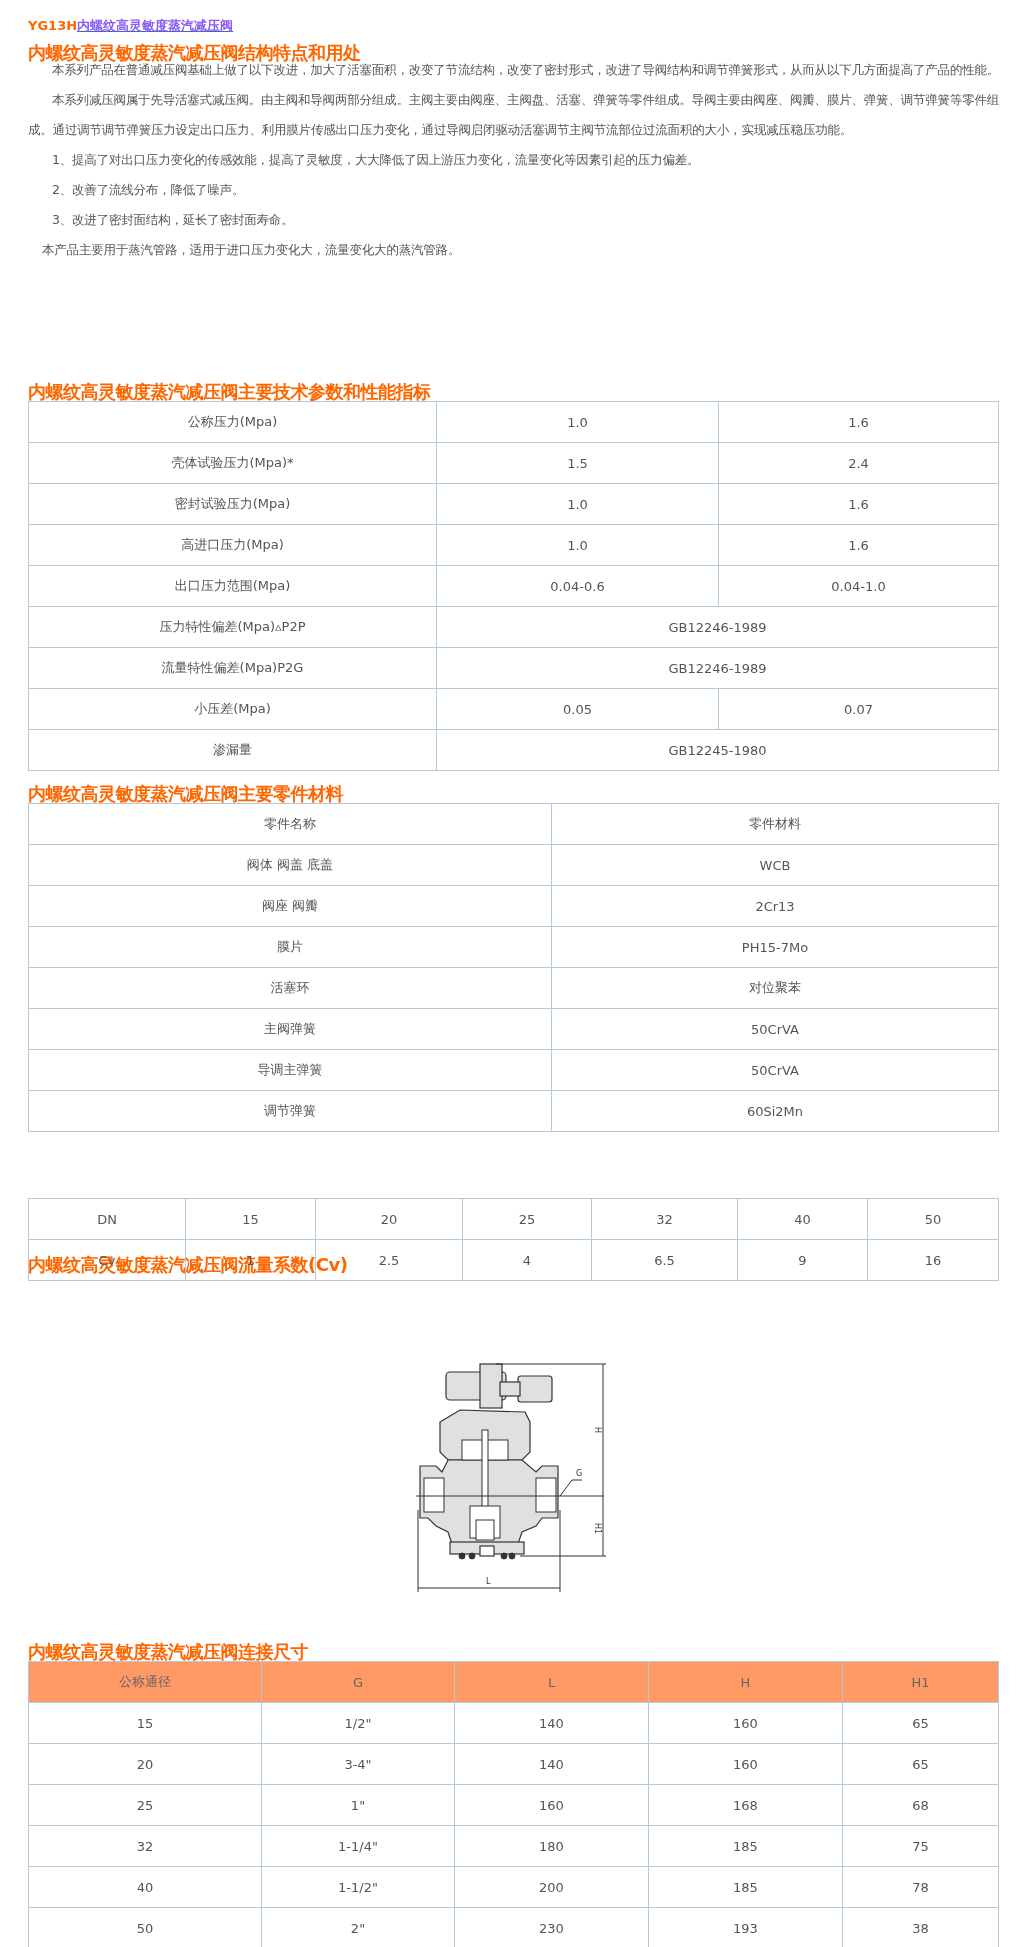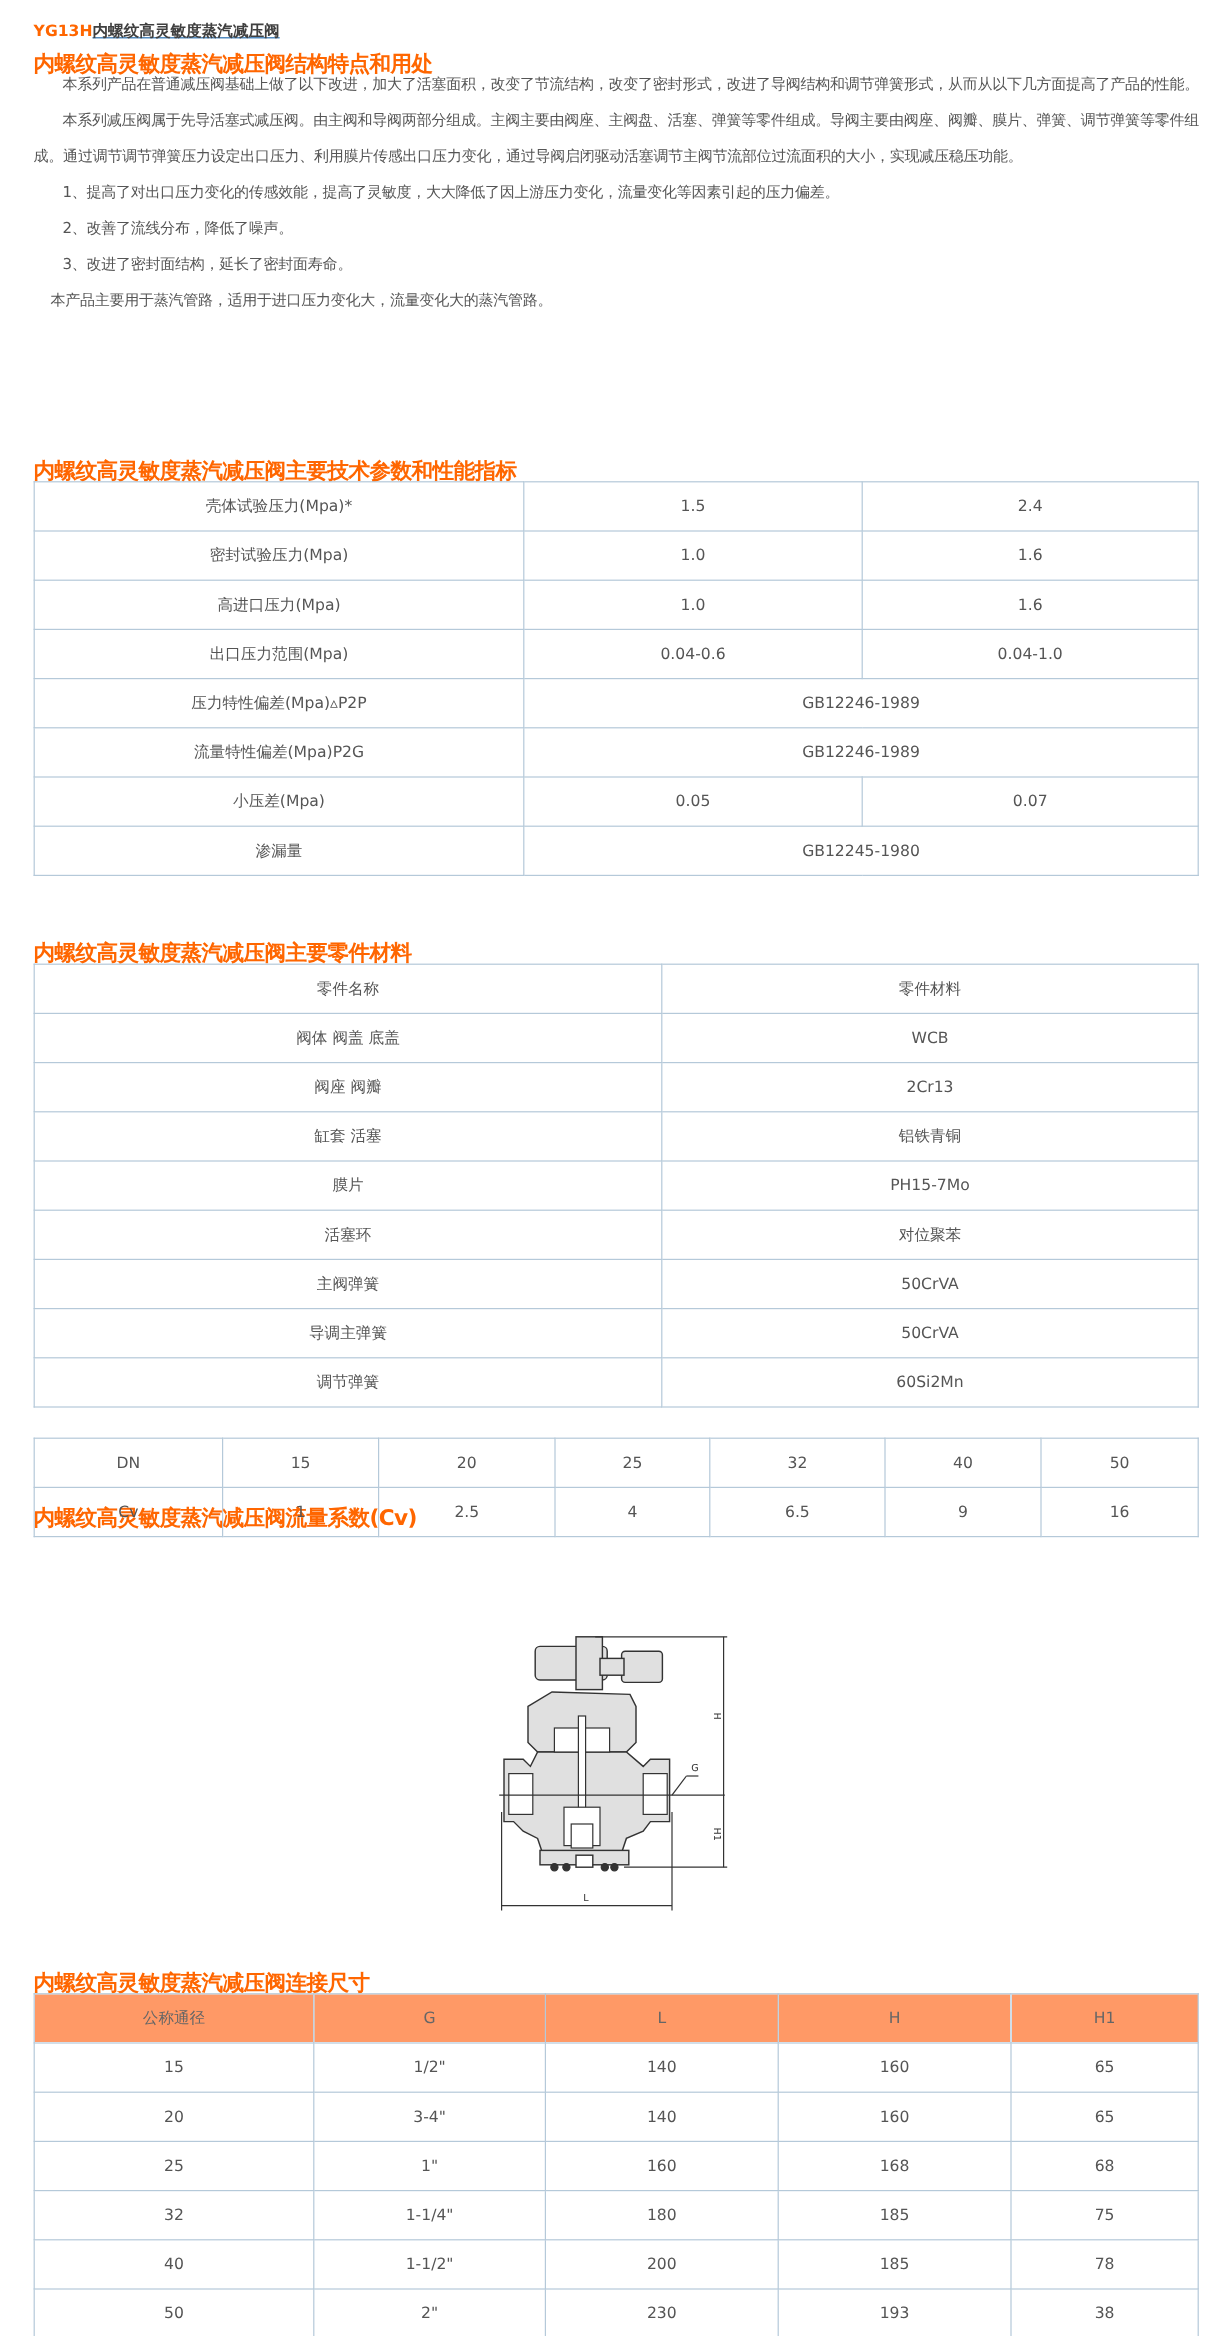--- a/index.html
+++ b/index.html
@@ -1,19 +1,19 @@
 <!DOCTYPE html>
 <html><head>
   <meta charset="utf-8">
   <style>
     * { box-sizing: border-box; margin: 0; padding: 0; }
     html, body { width: 1022px; height: 1947px; background: #ffffff; overflow: hidden; }
     body { font-family: "DejaVu Sans", "Liberation Sans", sans-serif; color: #555555; font-size: 13px; position: relative; }
     .title { position: absolute; top: 17px; left: 28px; font-weight: bold; font-size: 13px; color: #ff6600; white-space: nowrap; }
-    .title .link { color: #404040; text-decoration: underline; text-decoration-color: #2a6fb0; }
+    .title .link { color: #8b5cf6; text-decoration: underline; text-decoration-color: #2a6fb0; }
     .h2 { position: absolute; left: 28px; font-weight: bold; font-size: 18px; color: #ff6600; white-space: nowrap; letter-spacing: -0.5px; }
     .para { position: absolute; left: 28px; width: 972px; font-size: 12.5px; line-height: 30px; color: #555; letter-spacing: -0.2px; }
     .para p { text-indent: 24px; margin: 0; }
     .para p.noind { text-indent: 14px; }
     table { position: absolute; left: 28px; width: 970px; border-collapse: collapse; table-layout: fixed; }
     td, th { border: 1px solid #b5c9d9; text-align: center; vertical-align: middle; font-size: 13px; color: #555; font-weight: normal; height: 41px; padding: 0 4px; white-space: nowrap; overflow: hidden; }
     .orange-head th { background: #ff9966; color: #666; }
     .diagram { position: absolute; left: 400px; top: 1360px; width: 280px; height: 260px; }
   </style>
 </head>
@@ -35,20 +35,25 @@
 </div>
 
 <div class="h2" style="top:380px;">内螺纹高灵敏度蒸汽减压阀主要技术参数和性能指标</div>
 <table style="top:401px;">
   <colgroup>
       <col style="width:408px">
       <col style="width:282px">
       <col style="width:280px">
     </colgroup>
   <tbody>
+      <tr>
+        <td>公称压力(Mpa)</td>
+        <td>1.0</td>
+        <td>1.6</td>
+      </tr>
   <tr>
         <td>壳体试验压力(Mpa)*</td>
         <td>1.5</td>
         <td>2.4</td>
       </tr>
   <tr>
         <td>密封试验压力(Mpa)</td>
         <td>1.0</td>
         <td>1.6</td>
       </tr>
@@ -93,24 +98,20 @@
         <td>零件名称</td>
         <td>零件材料</td>
       </tr>
   <tr>
         <td>阀体 阀盖 底盖</td>
         <td>WCB</td>
       </tr>
   <tr>
         <td>阀座 阀瓣</td>
         <td>2Cr13</td>
-      </tr>
-  <tr>
-        <td>缸套 活塞</td>
-        <td>铝铁青铜</td>
       </tr>
   <tr>
         <td>膜片</td>
         <td>PH15-7Mo</td>
       </tr>
   <tr>
         <td>活塞环</td>
         <td>对位聚苯</td>
       </tr>
   <tr>

